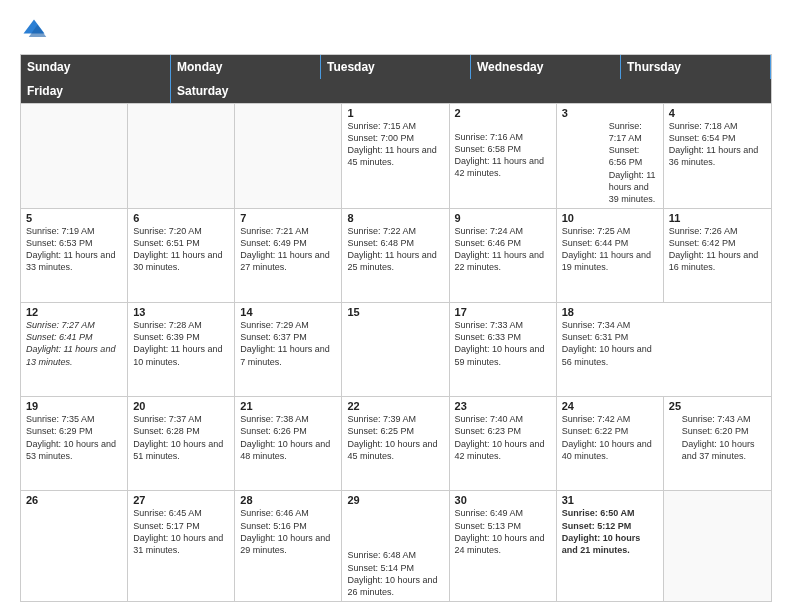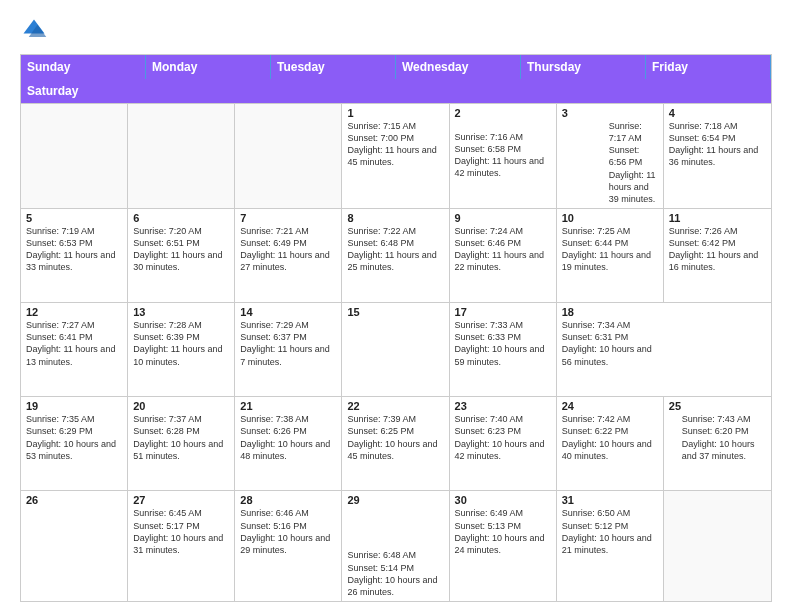--- a/index.html
+++ b/index.html
@@ -61,22 +61,22 @@
       color: #444;
     }
     .calendar {
       border: 1px solid #ccc;
       flex: 1;
       display: flex;
       flex-direction: column;
     }
     .cal-header {
       display: grid;
-      grid-template-columns: repeat(6, 1fr);
-      background: #8b5cf6;
+      grid-template-columns: repeat(5, 1fr);
+      background: #404040;
     }
     .cal-header-cell {
       color: #fff;
       font-size: 12px;
       font-weight: bold;
       padding: 5px 6px;
       text-align: left;
       border-right: 1px solid #4a9ae0;
     }
     .cal-header-cell:last-child { border-right: none; }
@@ -214,21 +214,21 @@
           <div class="cal-cell">
             <div class="day-num">11</div>
             <div class="cell-text" style="white-space: pre-wrap;">Sunrise: 7:26 AM
 Sunset: 6:42 PM
 Daylight: 11 hours and 16 minutes.</div>
           </div>
         </div>
         <div class="cal-row">
           <div class="cal-cell">
             <div class="day-num">12</div>
-            <div class="cell-text" style="white-space: pre-wrap;">Sunrise: 7:27 AM
+            <div class="cell-text" style="white-space: pre-wrap; font-style: italic;">Sunrise: 7:27 AM
 Sunset: 6:41 PM
 Daylight: 11 hours and 13 minutes.</div>
           </div>
           <div class="cal-cell">
             <div class="day-num">13</div>
             <div class="cell-text" style="white-space: pre-wrap;">Sunrise: 7:28 AM
 Sunset: 6:39 PM
 Daylight: 11 hours and 10 minutes.</div>
           </div>
           <div class="cal-cell">
@@ -320,21 +320,21 @@
 Daylight: 10 hours and 26 minutes.</div>
           </div>
           <div class="cal-cell">
             <div class="day-num">30</div>
             <div class="cell-text" style="white-space: pre-wrap;">Sunrise: 6:49 AM
 Sunset: 5:13 PM
 Daylight: 10 hours and 24 minutes.</div>
           </div>
           <div class="cal-cell">
             <div class="day-num">31</div>
-            <div class="cell-text" style="white-space: pre-wrap;">Sunrise: 6:50 AM
+            <div class="cell-text" style="white-space: pre-wrap; font-weight: bold;">Sunrise: 6:50 AM
 Sunset: 5:12 PM
 Daylight: 10 hours and 21 minutes.</div>
           </div>
           <div class="cal-cell empty"></div>
         </div>
       </div>
   </div>
 </div>
 
 </body></html>

